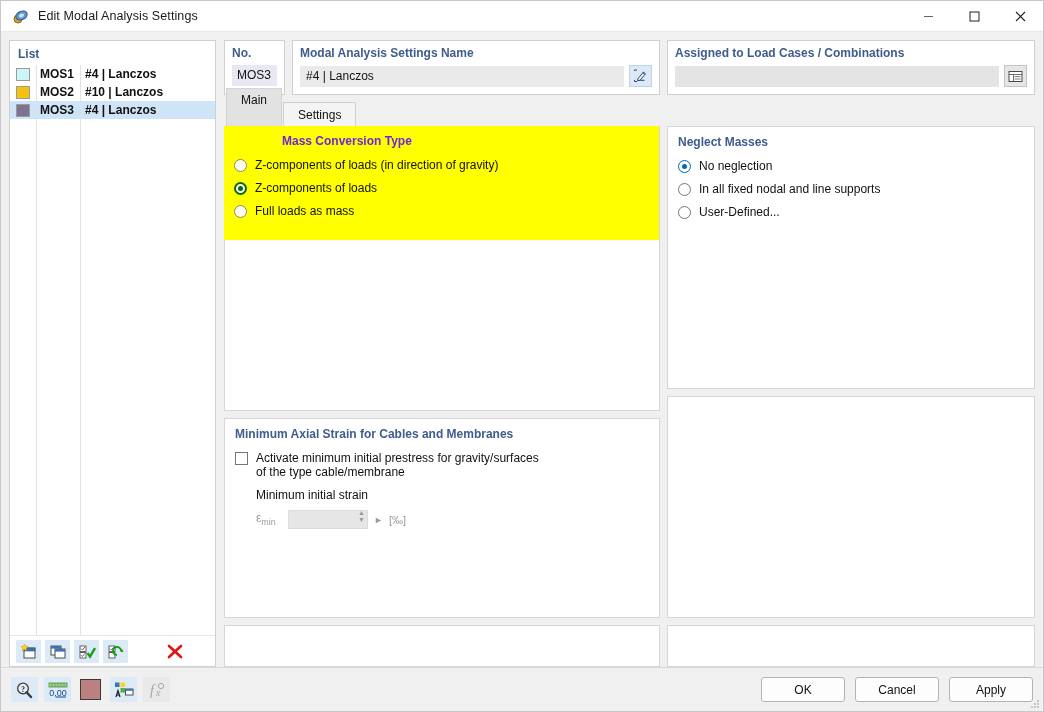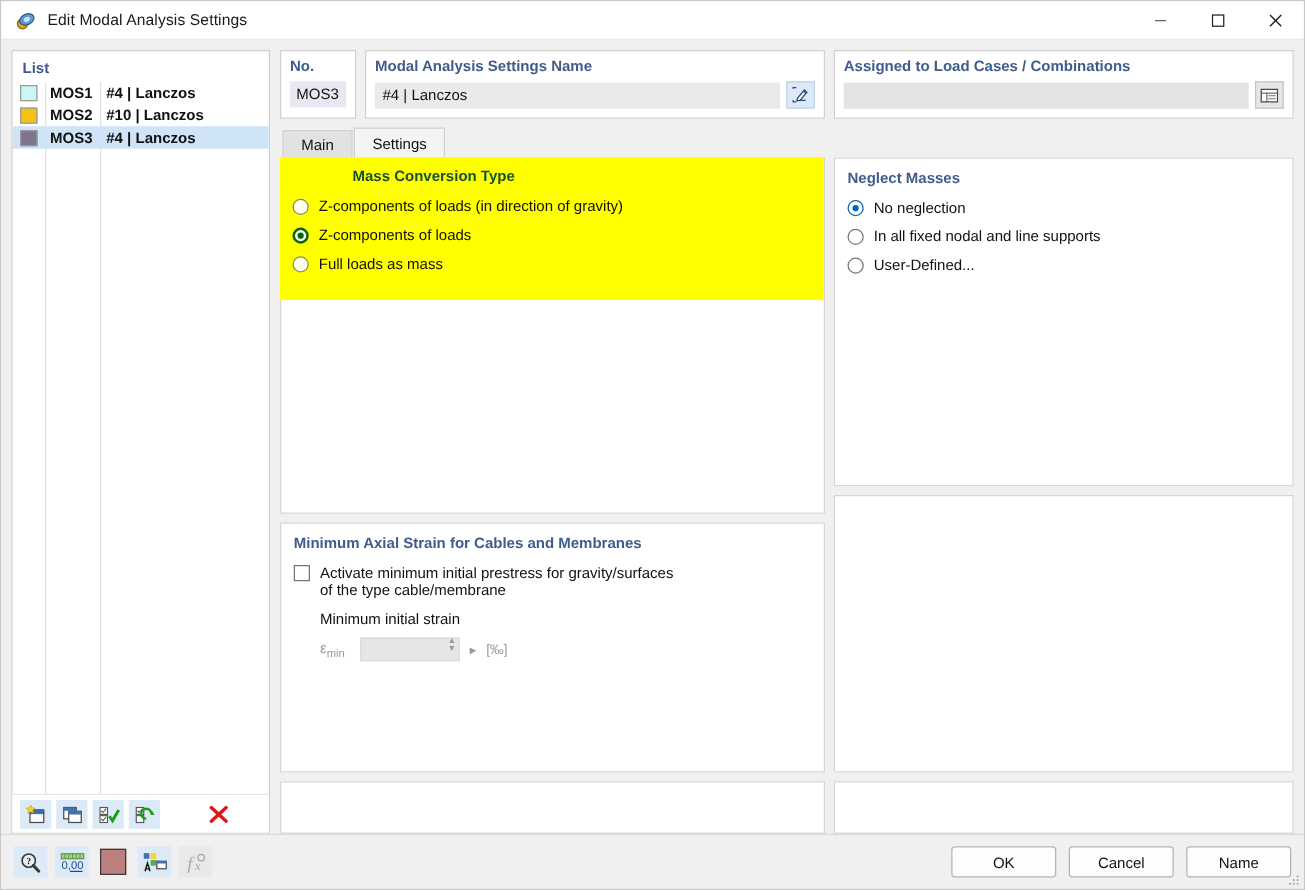--- a/index.html
+++ b/index.html
@@ -163,21 +163,21 @@
   
   #tabstrip {
     display: flex;
     align-items: flex-end;
     height: 24px;
     flex: 0 0 24px;
     margin-top: 7px;
     padding-left: 2px;
   }
   .tab {
-    height: 22px; line-height: 22px;
+    height: 38px; line-height: 22px;
     padding: 0 14px;
     font-size: 12px;
     color: #111;
     background: #e2e2e2;
     border: 1px solid #d4d4d4;
     border-bottom: none;
     margin-right: 1px;
   }
   .tab.active {
     background: #f4f4f4; height: 24px; line-height: 24px;
@@ -206,21 +206,21 @@
   .group.highlight {
     background: #ffff00;
     border-color: #ffff00;
   }
   .group-title {
     color: #3f5c8c;
     font-weight: bold;
     font-size: 12px;
     margin-bottom: 10px;
   }
-  .group.highlight .group-title { color: #14532d; padding-left: 48px; }
+  .group.highlight .group-title { color: #6d28d9; padding-left: 48px; }
 
   .g-mass   { flex: 0 0 114px; }
   .g-mass-pad { flex: 1 1 auto; }
   .g-strain { flex: 0 0 200px; }
   .g-bottom { flex: 0 0 42px; }
   .g-neglect { flex: 0 0 263px; }
   .g-right-mid { flex: 1 1 auto; }
   .g-right-bottom { flex: 0 0 42px; }
 
   
@@ -585,21 +585,21 @@
       <svg width="20" height="18" viewBox="0 0 20 18">
         <text x="3" y="14" font-size="14" font-family="Liberation Serif, serif" font-style="italic" fill="#a6a6a6">f</text>
         <text x="9" y="15" font-size="10" font-family="Liberation Serif, serif" font-style="italic" fill="#a6a6a6">x</text>
         <circle cx="14" cy="5" r="2.6" fill="none" stroke="#a6a6a6" stroke-width="1"></circle>
       </svg>
     </div>
 
     <div id="foot-actions">
       <div class="dlgbtn">OK</div>
       <div class="dlgbtn">Cancel</div>
-      <div class="dlgbtn">Name</div>
+      <div class="dlgbtn">Apply</div>
     </div>
     <div id="grip">
       <svg width="12" height="12" viewBox="0 0 12 12">
         <circle cx="10" cy="4" r=".9" fill="#b0b0b0"></circle>
         <circle cx="7" cy="7" r=".9" fill="#b0b0b0"></circle>
         <circle cx="10" cy="7" r=".9" fill="#b0b0b0"></circle>
         <circle cx="4" cy="10" r=".9" fill="#b0b0b0"></circle>
         <circle cx="7" cy="10" r=".9" fill="#b0b0b0"></circle>
         <circle cx="10" cy="10" r=".9" fill="#b0b0b0"></circle>
       </svg>

